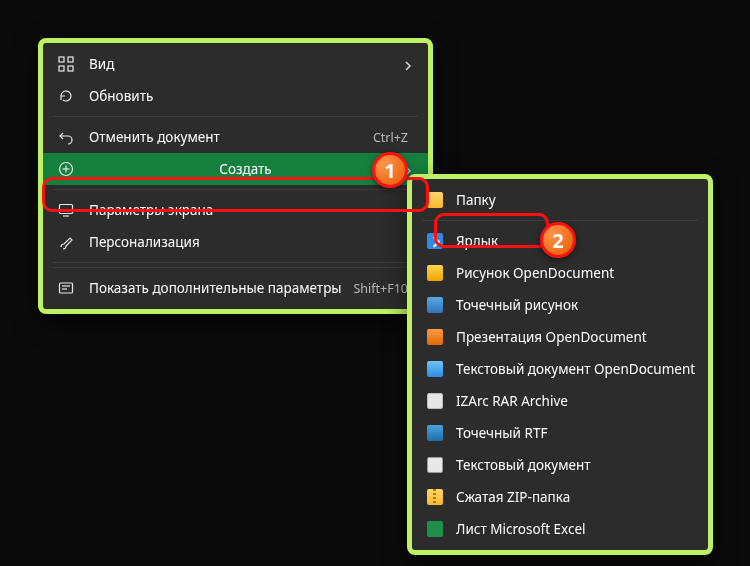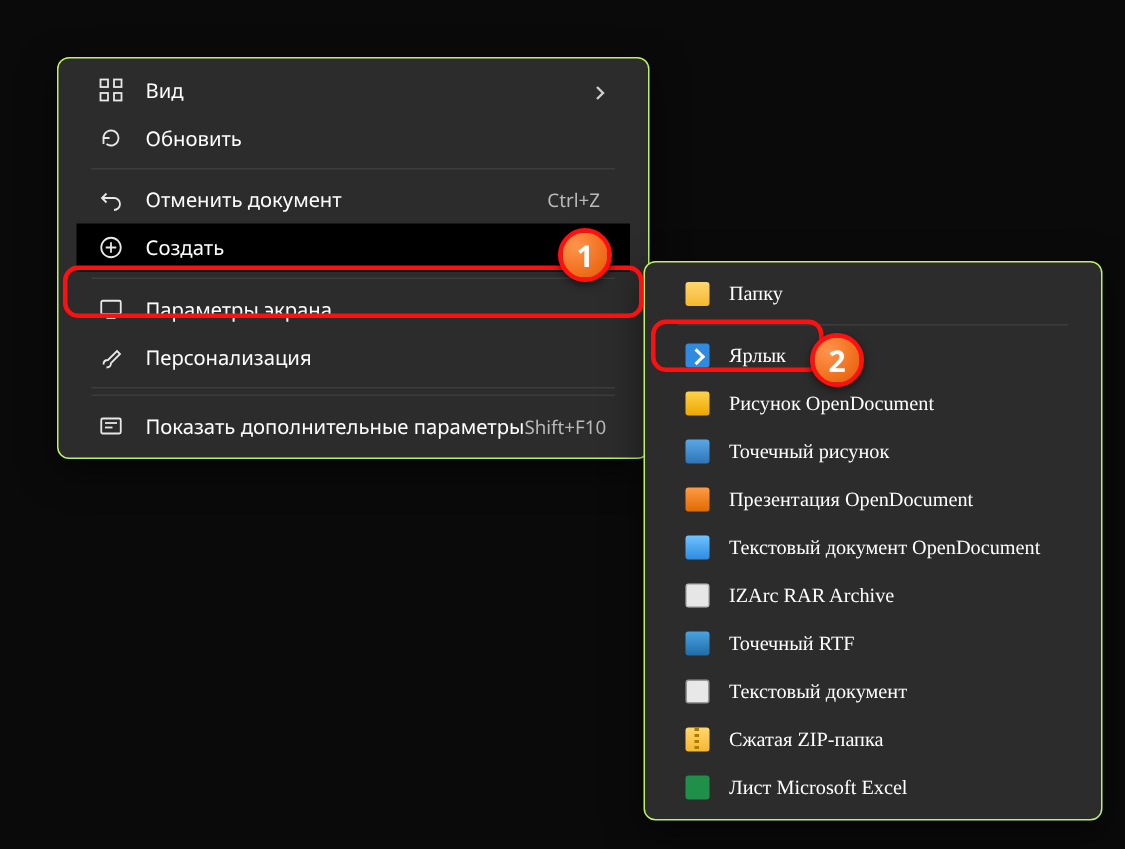--- a/index.html
+++ b/index.html
@@ -8,36 +8,36 @@
     background: #0a0a0a;
     font-family: "Segoe UI", system-ui, sans-serif;
     font-size: 13.5px;
     color: #ffffff;
     position: relative;
     overflow: hidden;
   }
   .menu {
     position: absolute;
     background: #2c2c2c;
-    border: 1px solid #bef264;
+    border: 5px solid #bef264;
     border-radius: 8px;
-    padding: 5px 12px;
+    padding: 5px 0;
     box-shadow: 0 8px 24px rgba(0,0,0,0.5);
   }
   .menu-main { left: 38px; top: 38px; width: 395px; }
-  .menu-sub  { left: 429px; top: 174px; width: 306px; font-family: Liberation Serif, serif; }
+  .menu-sub  { left: 407px; top: 174px; width: 306px; }
   .item {
     display: flex;
     align-items: center;
     height: 32px;
     padding: 0 14px;
     cursor: default;
     position: relative;
   }
-  .item.hover { background: #000000; }
+  .item.hover { background: #15803d; text-align: center; }
   .sep { height: 1px; background: #3d3d3d; margin: 4px 10px; }
   .ico {
     width: 18px; height: 18px;
     display: flex; align-items: center; justify-content: center;
     margin-right: 14px;
     flex-shrink: 0;
     color: #e8e8e8;
   }
   .ico svg { width: 16px; height: 16px; stroke: currentColor; fill: none; stroke-width: 1.2; }
   .lbl { flex: 1; white-space: nowrap; }

